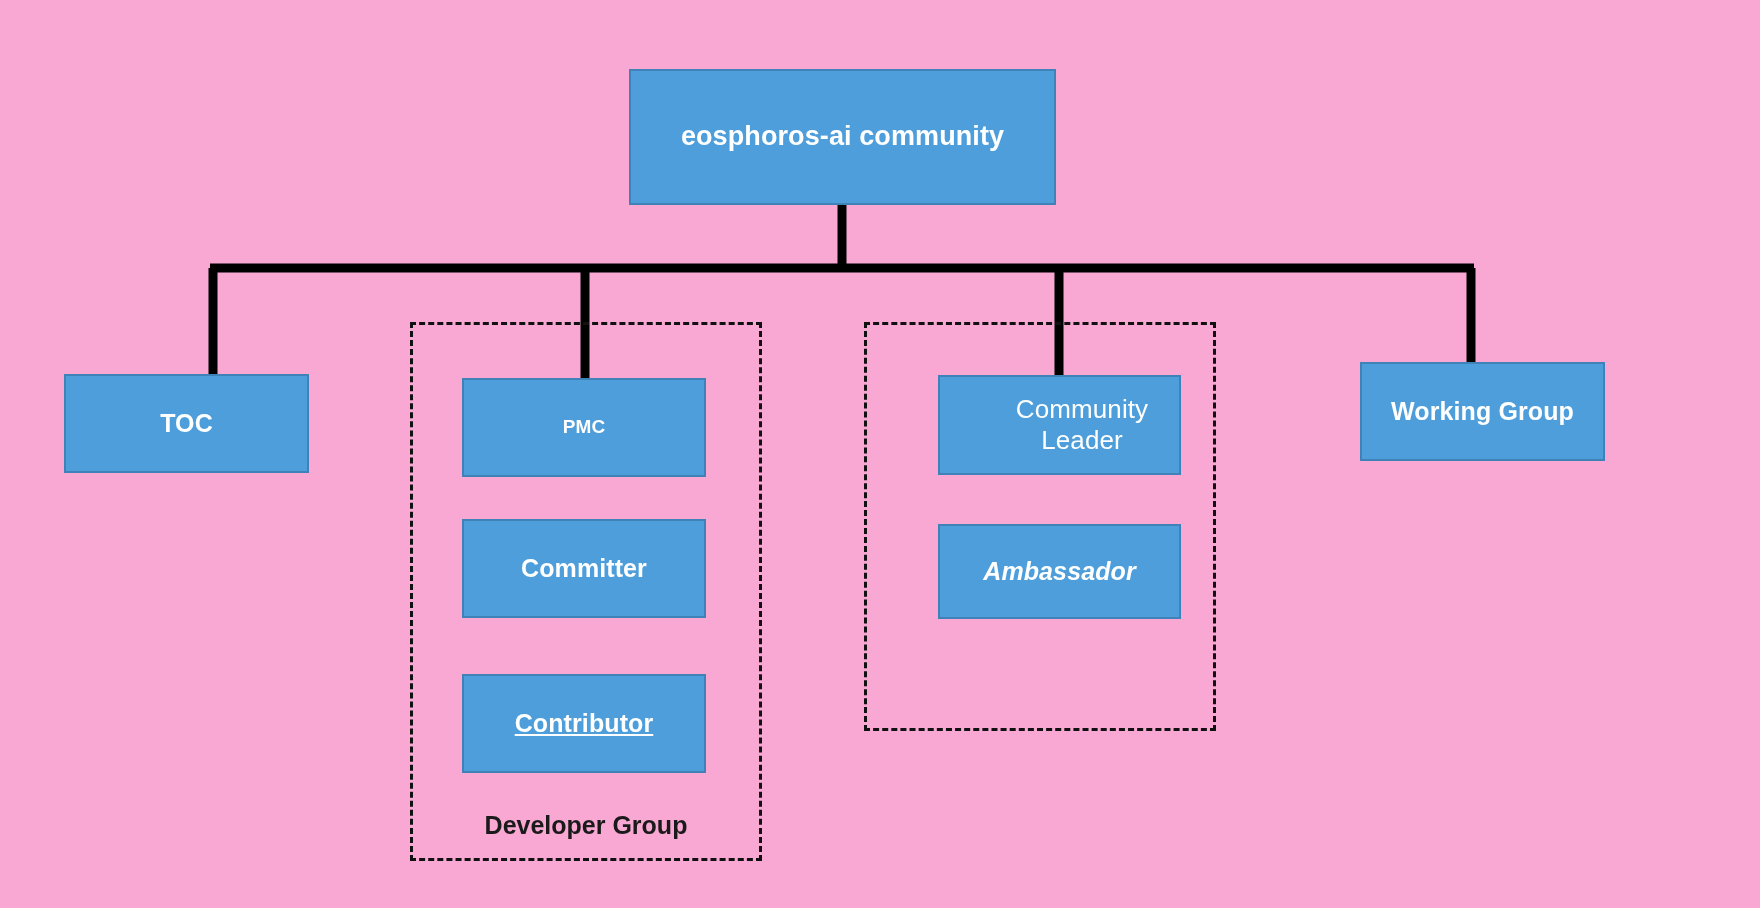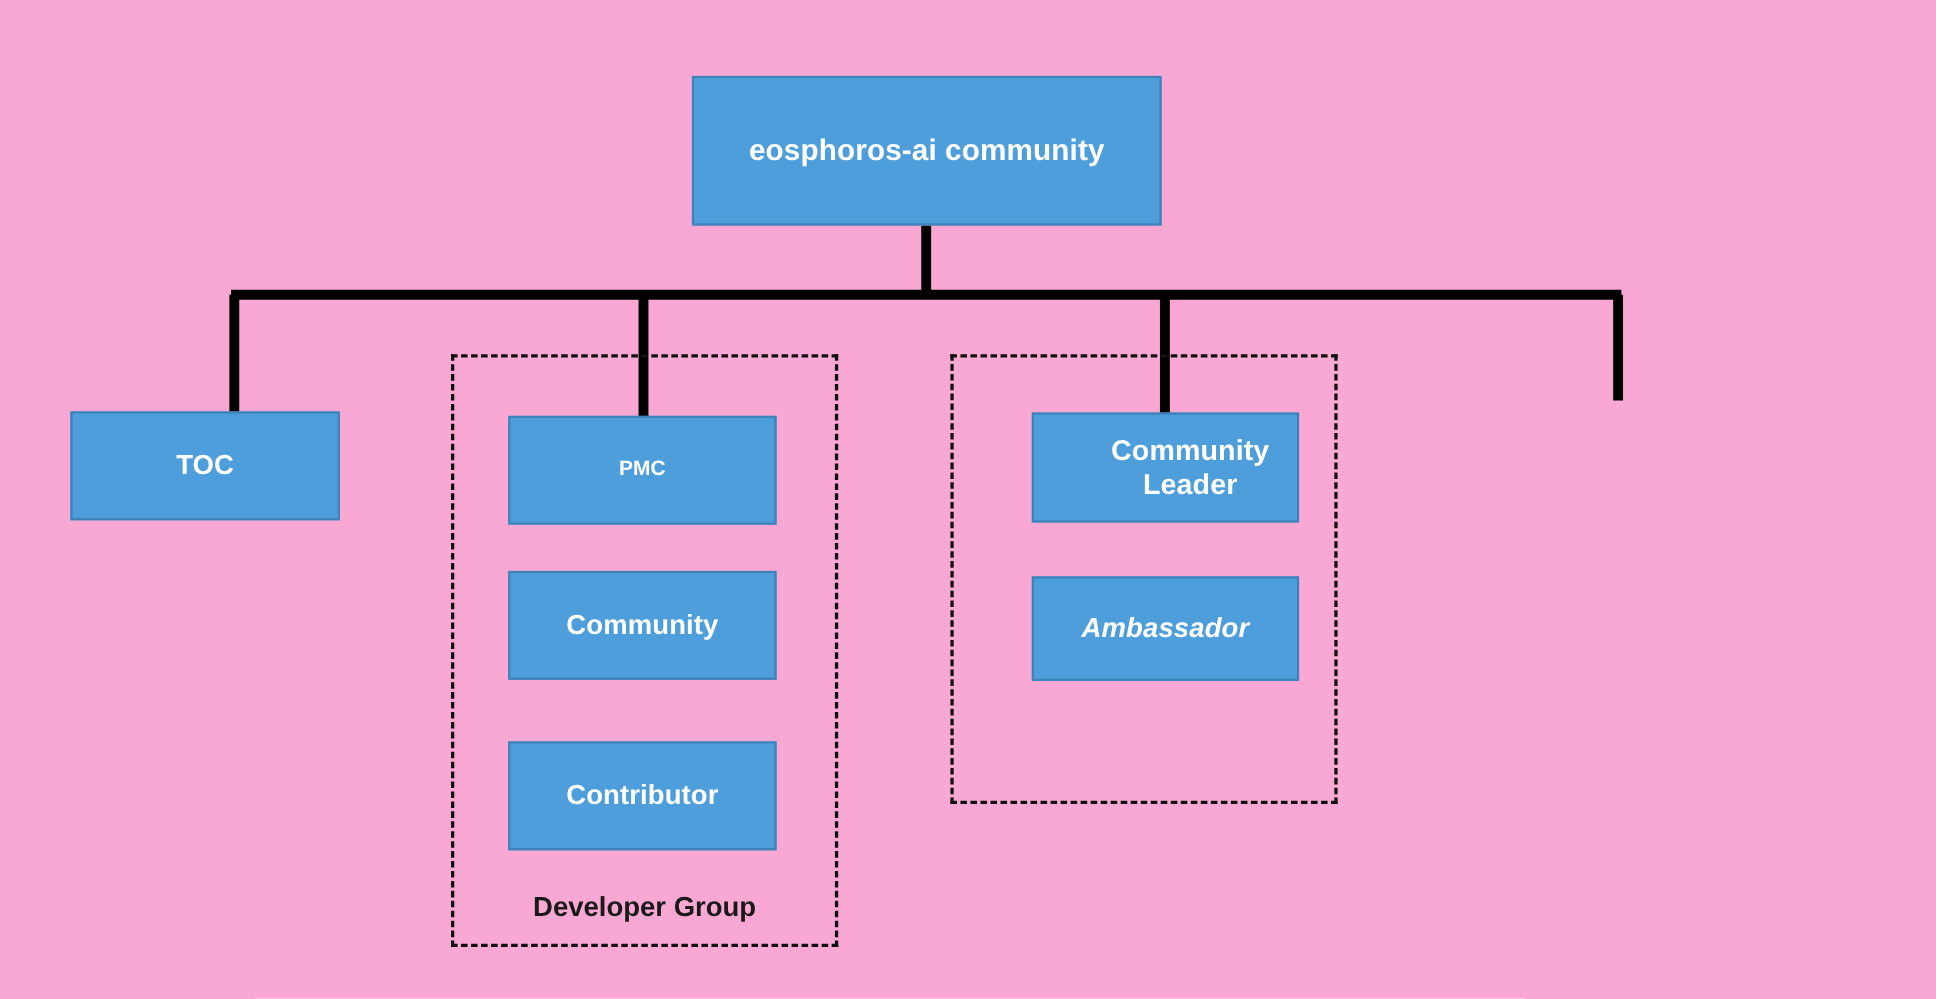--- a/index.html
+++ b/index.html
@@ -40,42 +40,42 @@
     line-height: 1.18;
     letter-spacing: 0.1px;
   }
   .node-box .node-label {
     display: block;
     width: 100%;
     padding: 0 6px;
     box-sizing: border-box;
   }
   .bold-node { font-weight: bold; }
-  .regular-node { font-weight: bold; padding-left: 45px; }
+  .regular-node { font-weight: normal; padding-left: 45px; }
 
   .group-frame {
     position: absolute;
     box-sizing: border-box;
     border: 3px dashed #111111;
     background: transparent;
   }
   .group-caption {
     position: absolute;
     color: #1a1a1a;
     font-weight: bold;
     text-align: center;
     white-space: nowrap;
   }
 
   
   #node-root        { left: 629px; top:  69px; width: 427px; height: 136px; font-size: 27px; }
   #node-toc         { left:  64px; top: 374px; width: 245px; height:  99px; font-size: 25px; }
   #node-pmc         { left: 462px; top: 378px; width: 244px; height:  99px; font-size: 19px; }
   #node-committer   { left: 462px; top: 519px; width: 244px; height:  99px; font-size: 25px; }
-  #node-contributor { left: 462px; top: 674px; width: 244px; height:  99px; font-size: 25px; }
+  #node-contributor { left: 462px; top: 674px; width: 244px; height:  99px; font-size: 25px; text-decoration: underline; }
   #node-community-leader { left: 938px; top: 375px; width: 243px; height: 100px; font-size: 26px; }
   #node-ambassador  { left: 938px; top: 524px; width: 243px; height:  95px; font-size: 25px; font-style: italic; }
   #node-working-group { left: 1360px; top: 362px; width: 245px; height:  99px; font-size: 25px; }
 
   
   #frame-developer-group { left: 410px; top: 322px; width: 352px; height: 539px; }
   #frame-user-group      { left: 864px; top: 322px; width: 352px; height: 409px; }
 
   #caption-developer-group { left: 410px; top: 811px; width: 352px; font-size: 25px; }
   #caption-user-group      { left: 864px; top: 670px; width: 352px; font-size: 25px; }
@@ -109,32 +109,35 @@
 
   <div class="node-box bold-node" id="node-toc">
     <span class="node-label">TOC</span>
   </div>
 
   <div class="node-box bold-node" id="node-pmc">
     <span class="node-label">PMC</span>
   </div>
 
   <div class="node-box bold-node" id="node-committer">
-    <span class="node-label">Community</span>
+    <span class="node-label">Committer</span>
   </div>
 
   <div class="node-box bold-node" id="node-contributor">
     <span class="node-label">Contributor</span>
   </div>
 
   <div class="node-box regular-node" id="node-community-leader">
     <span class="node-label">Community Leader</span>
   </div>
 
   <div class="node-box bold-node" id="node-ambassador">
     <span class="node-label">Ambassador</span>
   </div>
 
+  <div class="node-box bold-node" id="node-working-group">
+    <span class="node-label">Working Group</span>
+  </div>
 
   <div class="group-caption" id="caption-developer-group">Developer Group</div>
 
 
 </div>
 
 </body></html>

